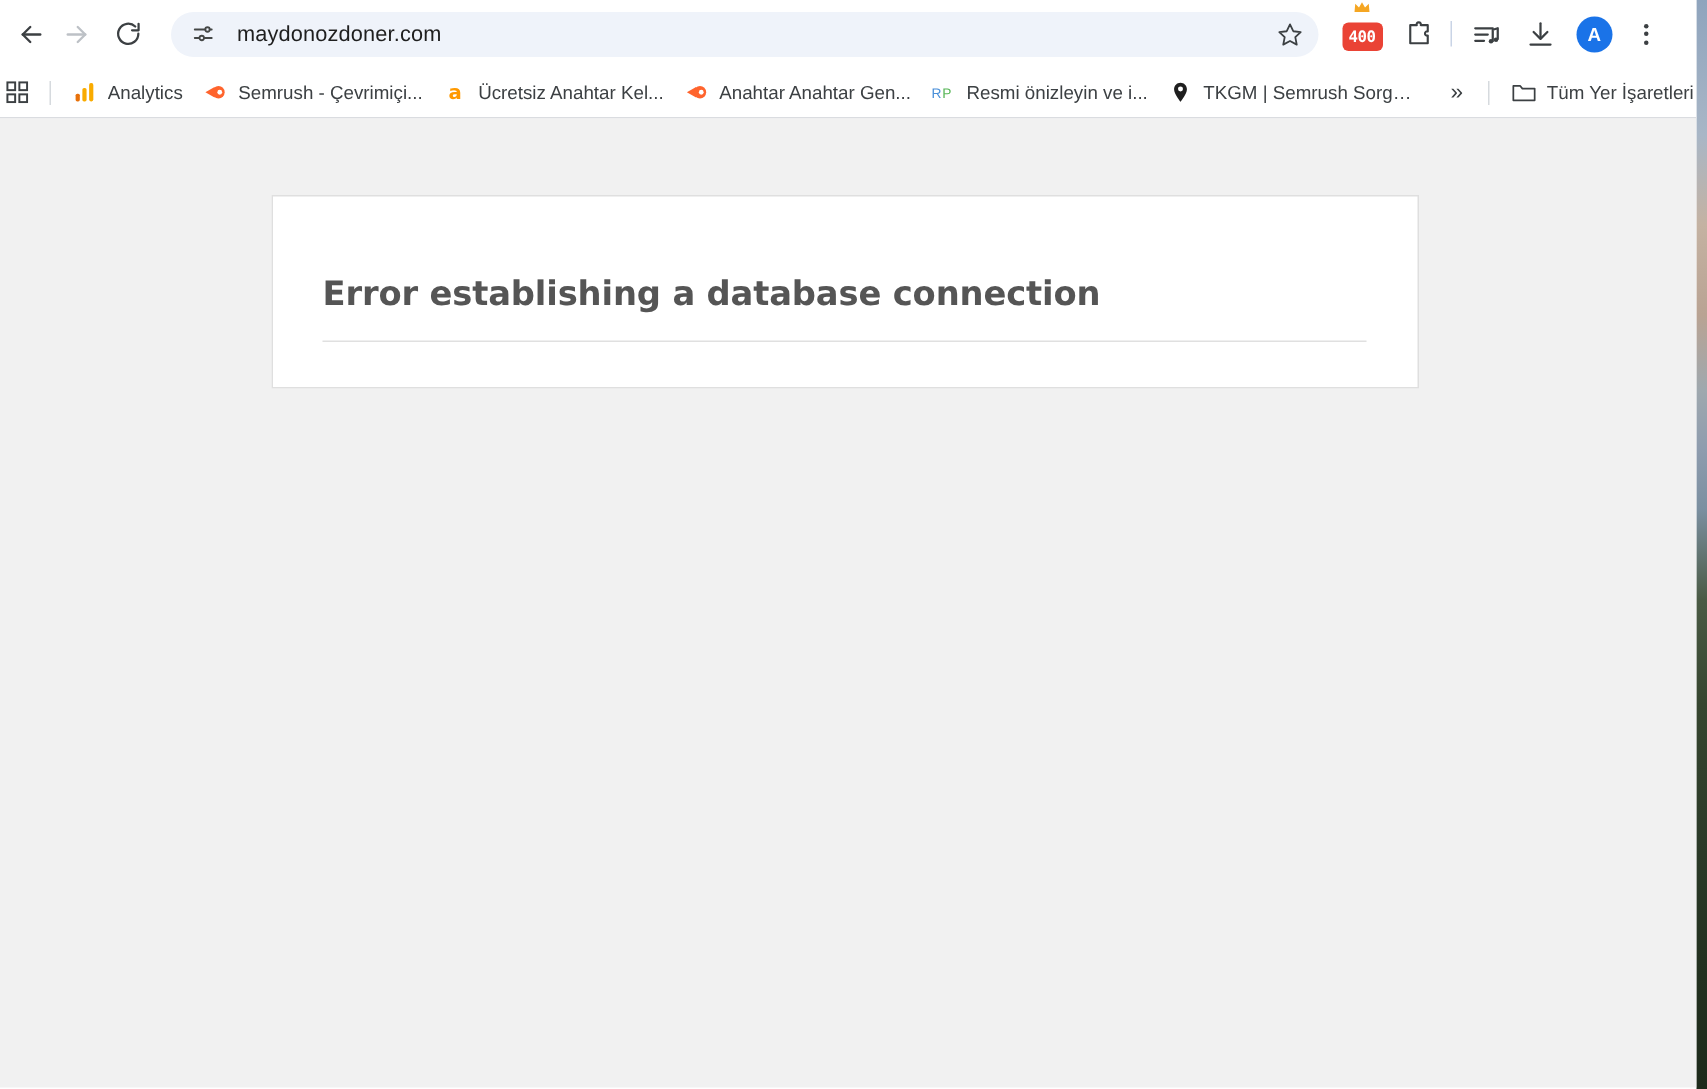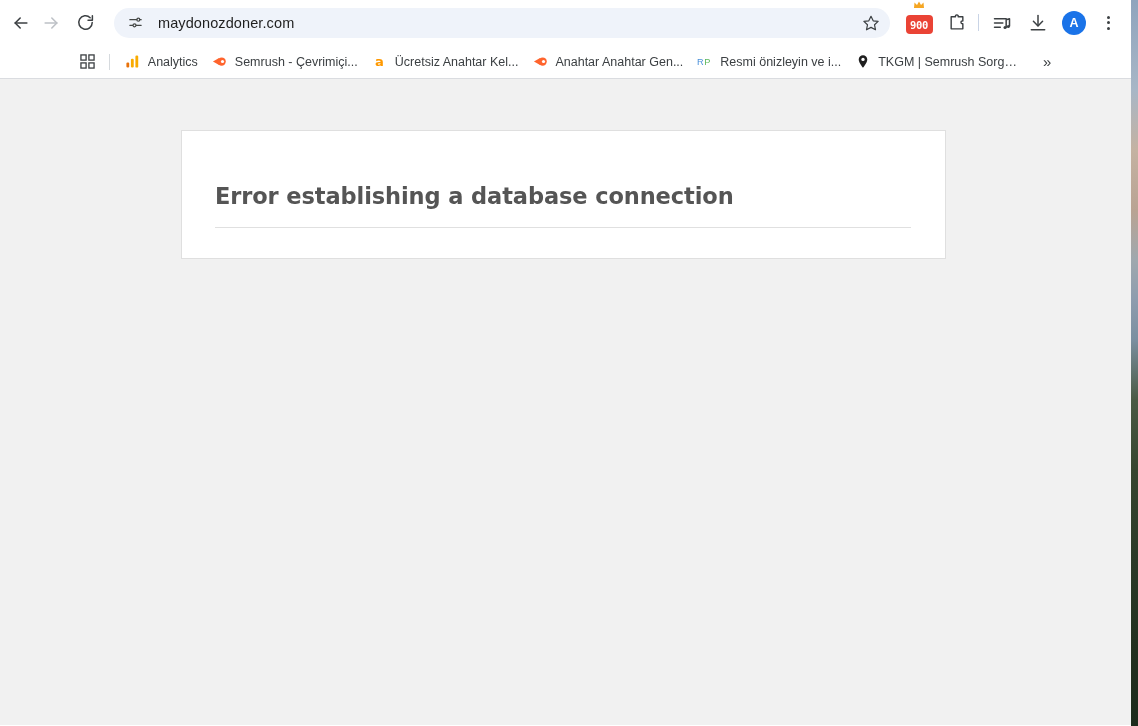--- a/index.html
+++ b/index.html
@@ -32,21 +32,21 @@
     background: #ffffff;
     overflow: hidden;
   }
 
   
   .toolbar {
     height: 45px;
     background: #ffffff;
     display: flex;
     align-items: center;
-    padding: 0 8px 0 6px;
+    padding: 0 19px 0 6px;
   }
   .nav-btn {
     width: 30px; height: 30px;
     display: flex; align-items: center; justify-content: center;
     border-radius: 50%;
     flex: 0 0 auto;
   }
   .nav-btn svg { display: block; }
 
   .omnibox {
@@ -273,21 +273,21 @@
           <polygon points="12,3 14.9,9.1 21.5,9.9 16.7,14.4 18,21 12,17.8 6,21 7.3,14.4 2.5,9.9 9.1,9.1"></polygon>
         </svg>
       </div>
     </div>
 
     <div class="badge-ext">
       <svg class="badge-crown" viewBox="0 0 22 16">
         <path d="M1 14 L2 3 L7 8 L11 1 L15 8 L20 3 L21 14 Z" fill="#f5a623"></path>
       </svg>
       <div class="badge-box">
-        <span>900</span>
+        <span>400</span>
       </div>
     </div>
 
     <div class="tb-icon" style="margin-left:6px">
       <svg width="20" height="20" viewBox="0 0 24 24" fill="none" stroke="#3c4043" stroke-width="1.7" stroke-linejoin="round">
         <path d="M5 4.5h5.2a1.6 1.6 0 0 1 1.6-2.2 1.6 1.6 0 0 1 1.6 2.2H19v5.1a1.6 1.6 0 0 0-2.2 1.6 1.6 1.6 0 0 0 2.2 1.6V19H5z"></path>
       </svg>
     </div>
 
     <div class="tb-sep"></div>
@@ -395,20 +395,31 @@
         <svg width="14" height="15" viewBox="0 0 16 16">
           <path d="M8 0.8c-2.7 0-4.9 2.2-4.9 4.9 0 3.6 4.9 9.5 4.9 9.5s4.9-5.9 4.9-9.5c0-2.7-2.2-4.9-4.9-4.9z" fill="#1f1f1f"></path>
           <circle cx="8" cy="5.6" r="1.9" fill="#ffffff"></circle>
         </svg>
       </div>
       <div class="bm-label">TKGM | Semrush Sorgu...</div>
     </div>
 
     <div class="bm-overflow">»</div>
 
+    <div class="bm-right">
+      <div class="bm-sep"></div>
+      <div class="bm-item" style="max-width:none">
+        <div class="bm-ico">
+          <svg width="16" height="14" viewBox="0 0 18 15" fill="none" stroke="#3c4043" stroke-width="1.3" stroke-linejoin="round">
+            <path d="M1 13V2.2h5.2l1.6 2h9.2V13z"></path>
+          </svg>
+        </div>
+        <div class="bm-label">Tüm Yer İşaretleri</div>
+      </div>
+    </div>
 
   </div>
 
   <div class="viewport">
     <div class="error-card">
       <div class="error-inner">
         <div class="error-title">Error establishing a database connection</div>
       </div>
     </div>
   </div>

